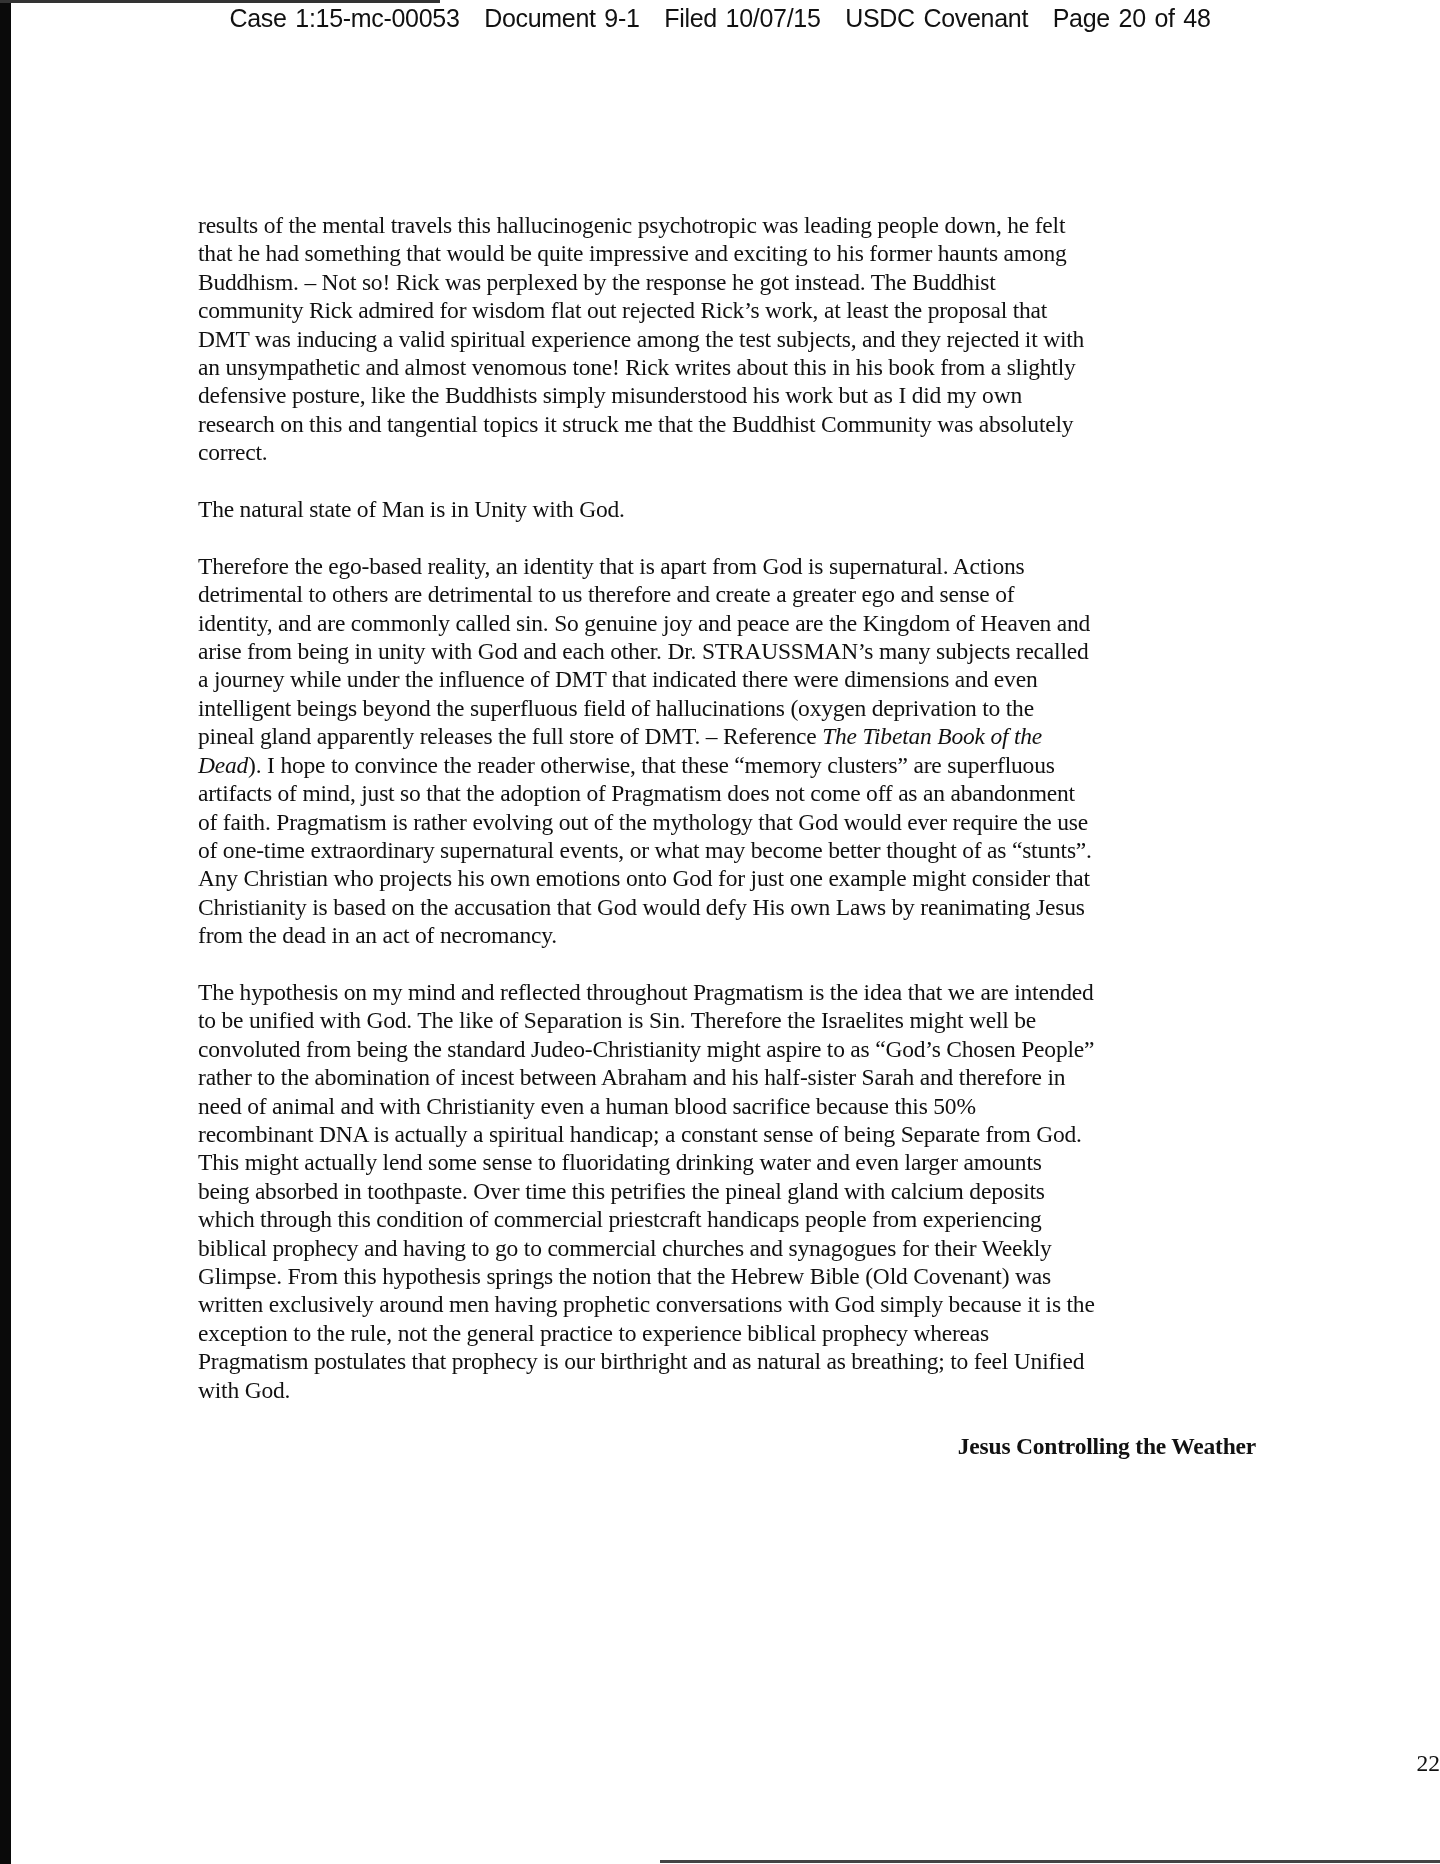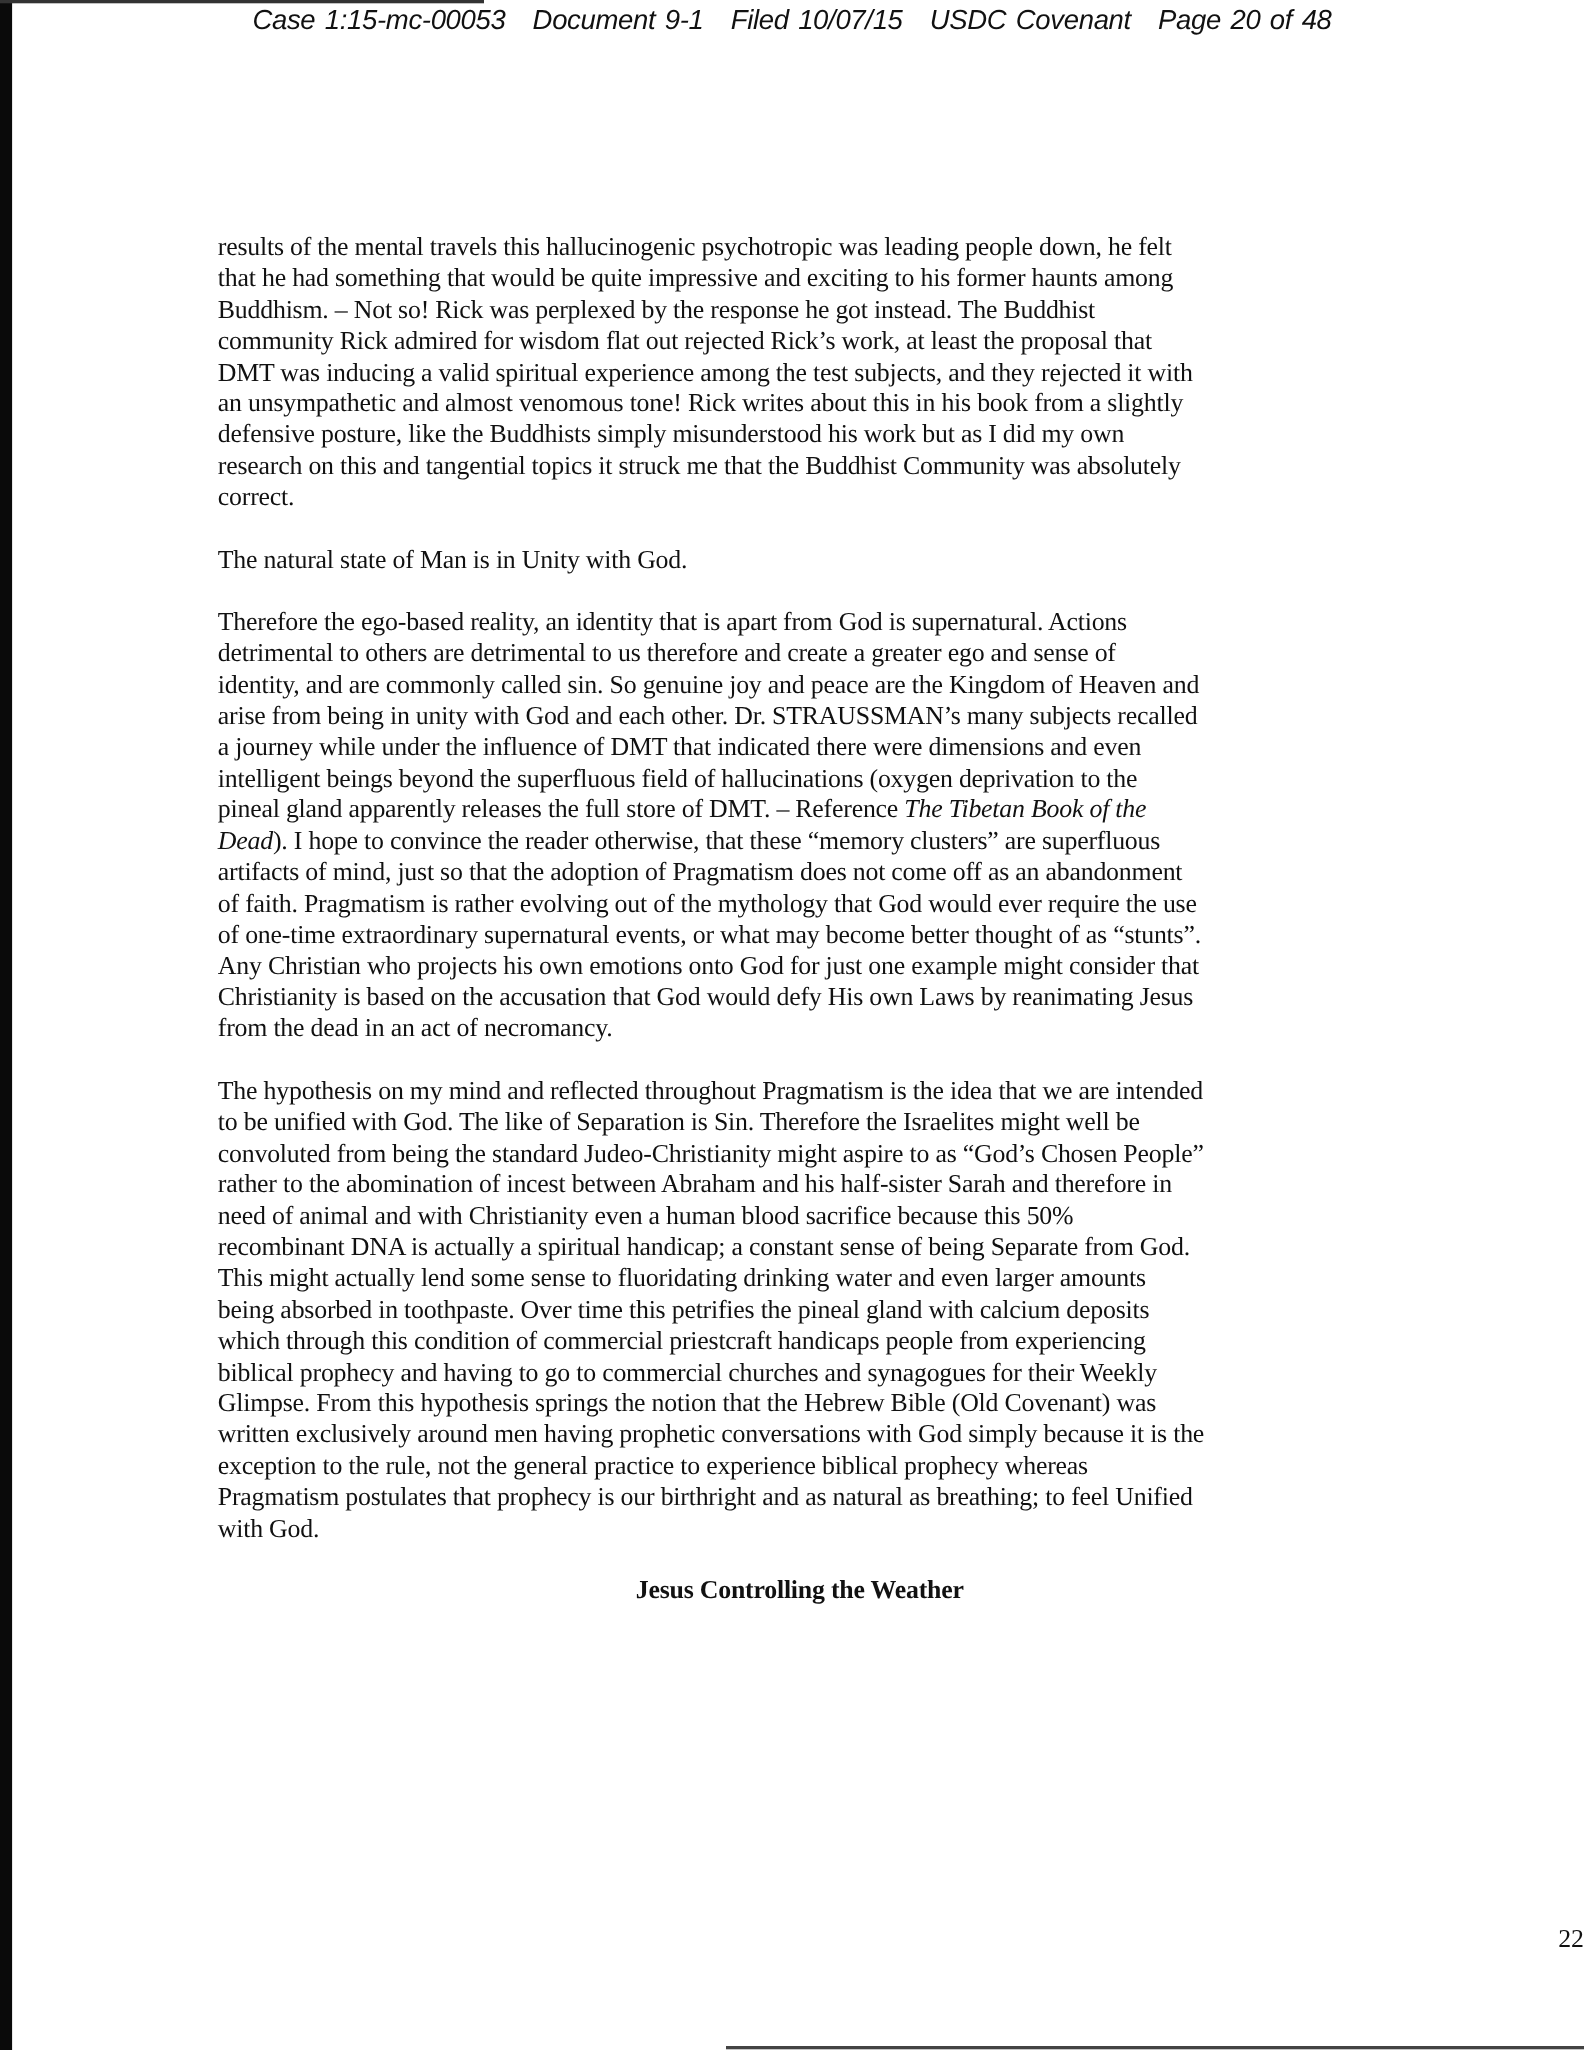--- a/index.html
+++ b/index.html
@@ -14,29 +14,29 @@
     position: absolute; left: 0; top: 0; width: 440px; height: 3px; background: #333;
   }
   .scan-border-bottom {
     position: absolute; left: 660px; top: 1860px; width: 780px; height: 3px; background: #444;
   }
   .case-header {
     position: absolute; top: 4px; left: 0; width: 1440px; text-align: center;
     font-family: "Liberation Sans", "DejaVu Sans", sans-serif; font-size: 25px;
     letter-spacing: -0.3px; color: #111; word-spacing: 2px;
   }
-  .case-header span { margin: 0 8px; font-style: italic; }
+  .case-header span { margin: 0 8px; }
   .content {
     position: absolute; left: 198px; top: 211px; width: 1068px;
     font-size: 23.5px; line-height: 28.4px; letter-spacing: -0.2px;
   }
   .para { margin: 0 0 28.4px 0; }
   .line { display: block; white-space: nowrap; }
   .heading {
-    text-align: center; font-weight: bold; font-size: 23.5px; margin-top: 28px;
+    text-align: right; font-weight: bold; font-size: 23.5px; margin-top: 28px;
     padding-right: 10px;
   }
   .page-number {
     position: absolute; top: 1750px; left: 0; width: 1440px; text-align: right;
     font-size: 23.5px;
   }
   i { }
 </style>
 </head>
 <body>

